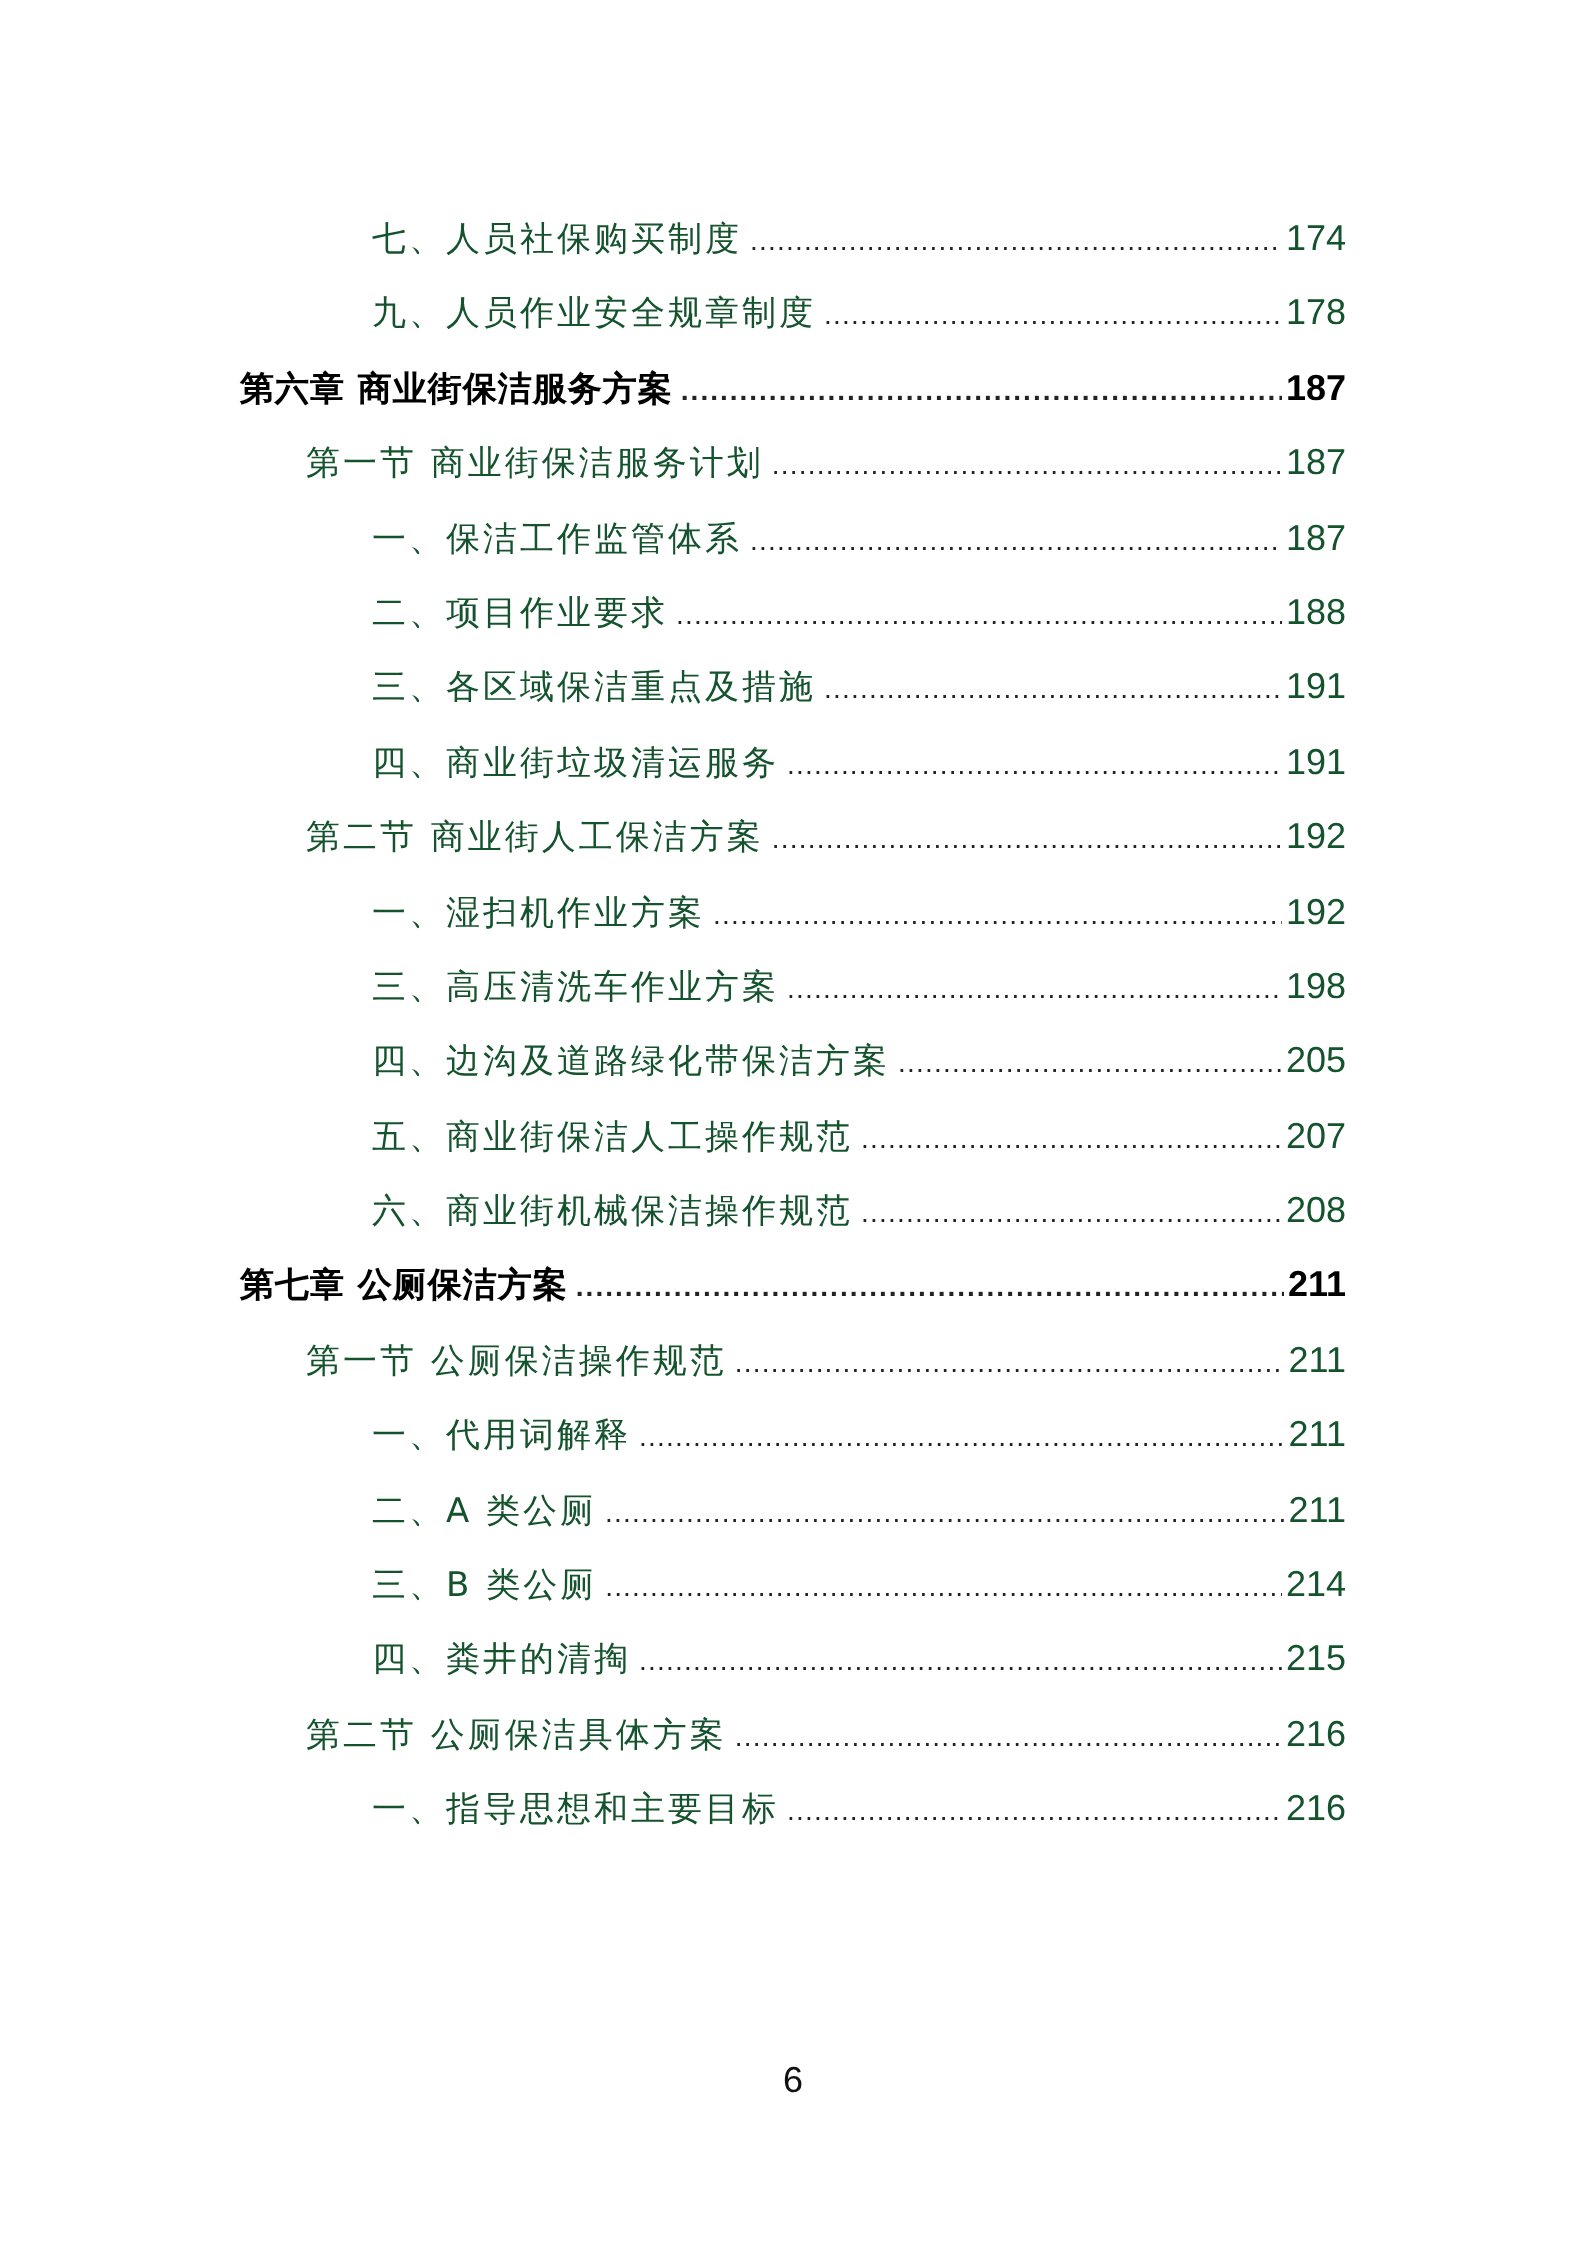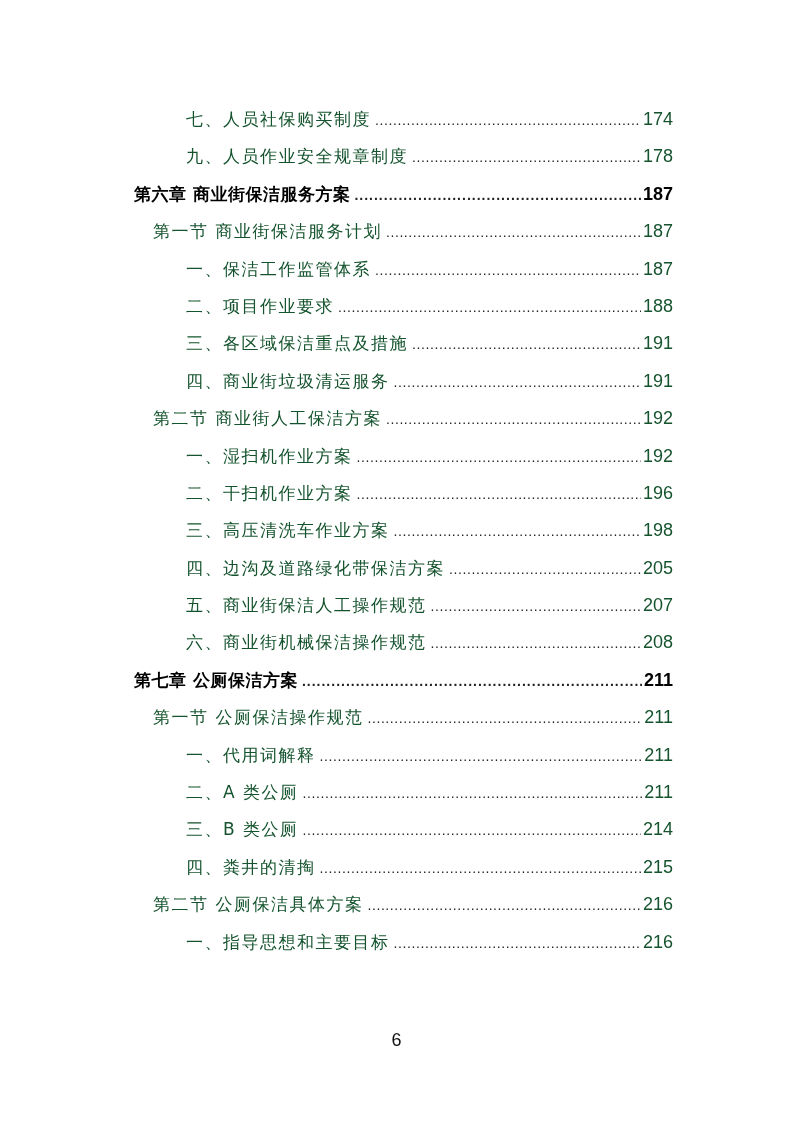--- a/index.html
+++ b/index.html
@@ -40,21 +40,21 @@
       padding-left: 0;
       font-weight: bold;
       color: #000000;
     }
     .toc-row.level-1 { padding-left: 33px; }
     .toc-row.level-2 { padding-left: 66px; }
     .toc-label {
       flex: 0 0 auto;
       letter-spacing: 1.5px;
     }
-    .toc-row.level-0 .toc-label { letter-spacing: 0.5px; margin-left: 14px; }
+    .toc-row.level-0 .toc-label { letter-spacing: 0.5px; }
     .toc-dots {
       flex: 1 1 auto;
       overflow: hidden;
       margin: 0 2px 0 4px;
       font-family: "Liberation Sans", sans-serif;
       font-size: 14px;
       letter-spacing: 0.6px;
       color: #222222;
     }
     .toc-row.level-0 .toc-dots { font-weight: bold; letter-spacing: 1px; }
@@ -128,25 +128,20 @@
         <span class="toc-label">第二节  商业街人工保洁方案</span>
         <span class="toc-dots"></span>
         <span class="toc-page">192</span>
       </div>
     <div class="toc-row level-2">
         <span class="toc-label">一、湿扫机作业方案</span>
         <span class="toc-dots"></span>
         <span class="toc-page">192</span>
       </div>
     <div class="toc-row level-2">
-        <span class="toc-label">二、干扫机作业方案</span>
-        <span class="toc-dots"></span>
-        <span class="toc-page">196</span>
-      </div>
-    <div class="toc-row level-2">
         <span class="toc-label">三、高压清洗车作业方案</span>
         <span class="toc-dots"></span>
         <span class="toc-page">198</span>
       </div>
     <div class="toc-row level-2">
         <span class="toc-label">四、边沟及道路绿化带保洁方案</span>
         <span class="toc-dots"></span>
         <span class="toc-page">205</span>
       </div>
     <div class="toc-row level-2">

